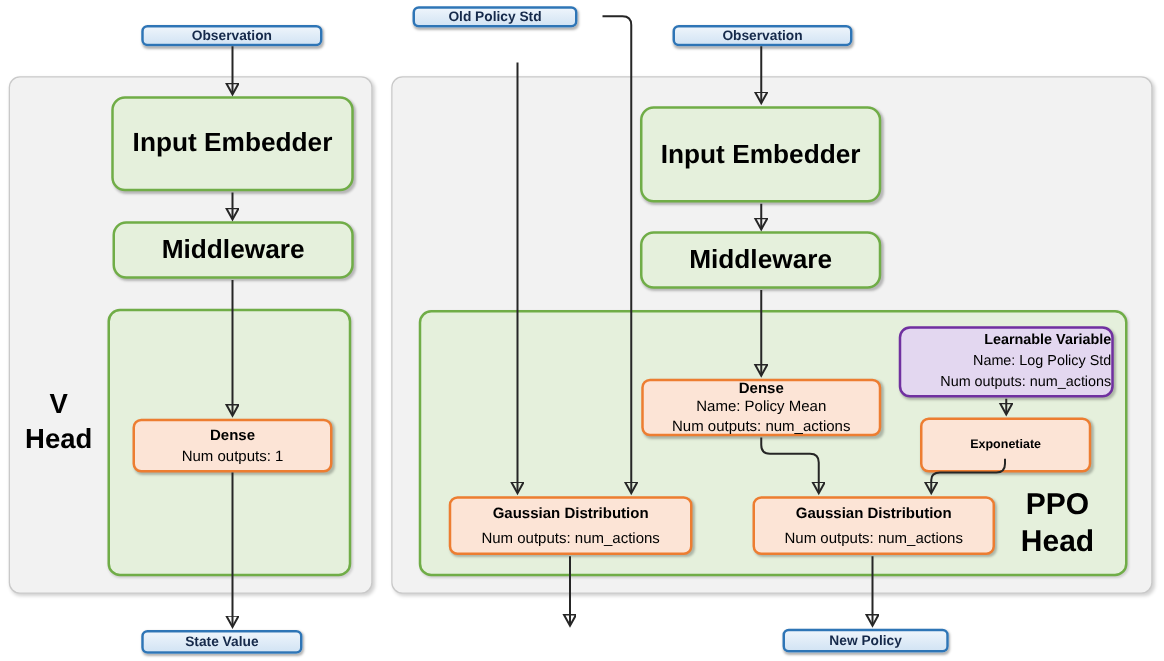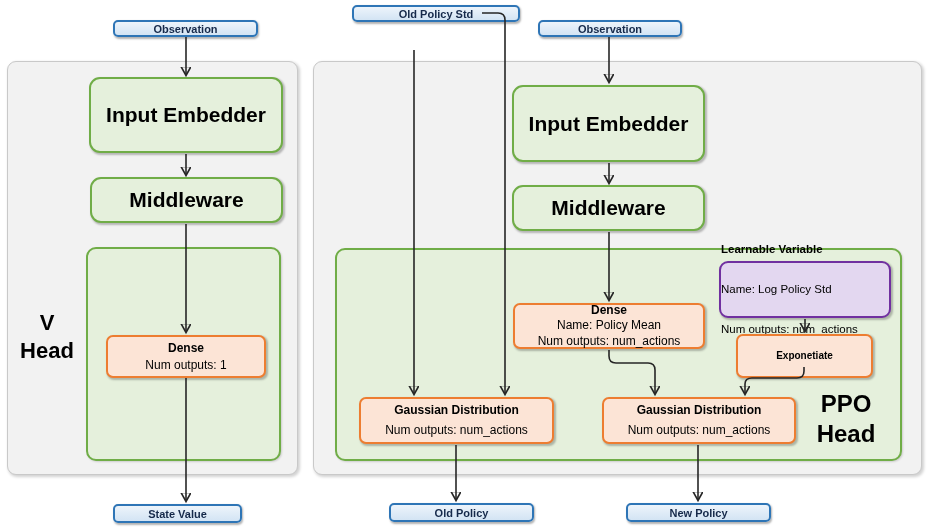--- a/index.html
+++ b/index.html
@@ -36,24 +36,23 @@
   .obox {
     position:absolute; background:var(--orange_fill,#FCE4D6);
     border:2.5px solid var(--orange_border,#ED7D31); border-radius:7px;
     display:flex; flex-direction:column; align-items:center; justify-content:center;
     font-size:12px; color:#000; line-height:1.35; text-align:center;
     box-shadow:1.5px 1.5px 2px rgba(0,0,0,.25);
   }
   .pbox {
     position:absolute; background:var(--purple_fill,#E3D7F0);
     border:2.5px solid var(--purple_border,#7030A0); border-radius:9px;
-    display:flex; flex-direction:column; align-items:flex-start; justify-content:center;
+    display:flex; flex-direction:column; align-items:flex-end; justify-content:center;
     font-size:11.5px; color:#000; line-height:1.5; text-align:center;
     box-shadow:1.5px 1.5px 2px rgba(0,0,0,.25);
-    gap:23px;
   }
   .title { font-weight:bold; }
   .head-label {
     position:absolute; font-weight:bold; color:#000; text-align:center; line-height:1.25;
   }
   .connectors { position:absolute; left:0; top:0; pointer-events:none; }
   .connectors path { stroke:#262626; stroke-width:1.6; fill:none; }
 </style>
 </head>
 <body>
@@ -62,21 +61,21 @@
 
   <div class="panel" style="left:7px; top:61px; width:291px; height:414px;"></div>
   <div class="panel" style="left:313px; top:61px; width:609px; height:414px;"></div>
 
   <div class="gcontainer" style="left:86px; top:247px; width:195px; height:214px;"></div>
   <div class="gcontainer" style="left:335px; top:248px; width:567px; height:213px;"></div>
 
   <div class="iobox" style="left:113px; top:20px; width:145px; height:17px;">
     <span>Observation</span>
   </div>
-  <div class="iobox" style="left:352px; top:5px; width:168px; height:17px;">
+  <div class="iobox" style="left:330px; top:5px; width:132px; height:17px;">
     <span>Old Policy Std</span>
   </div>
   <div class="iobox" style="left:538px; top:20px; width:144px; height:17px;">
     <span>Observation</span>
   </div>
 
   <div class="gbox" style="left:89px; top:77px; width:194px; height:76px;">
     <span>Input Embedder</span>
   </div>
   <div class="gbox" style="left:90px; top:177px; width:193px; height:46px;">
@@ -117,24 +116,21 @@
   </div>
 
   <div class="obox" style="left:602px; top:397px; width:194px; height:47px; line-height:1.6;">
     <span class="title">Gaussian Distribution</span>
     <span>Num outputs: num_actions</span>
   </div>
 
   <div class="iobox" style="left:113px; top:504px; width:129px; height:19px;">
     <span>State Value</span>
   </div>
-  <div class="iobox" style="left:389px; top:503px; width:145px; height:19px;">
-    <span>Old Policy</span>
-  </div>
-  <div class="iobox" style="left:626px; top:503px; width:145px; height:19px;">
+  <div class="iobox" style="left:626px; top:503px; width:133px; height:19px;">
     <span>New Policy</span>
   </div>
 
   <div class="head-label" style="left:12px; top:309px; width:70px; font-size:22px;">
     <div>V</div>
     <div>Head</div>
   </div>
   <div class="head-label" style="left:806px; top:389px; width:80px; font-size:24px;">
     <div>PPO</div>
     <div>Head</div>

